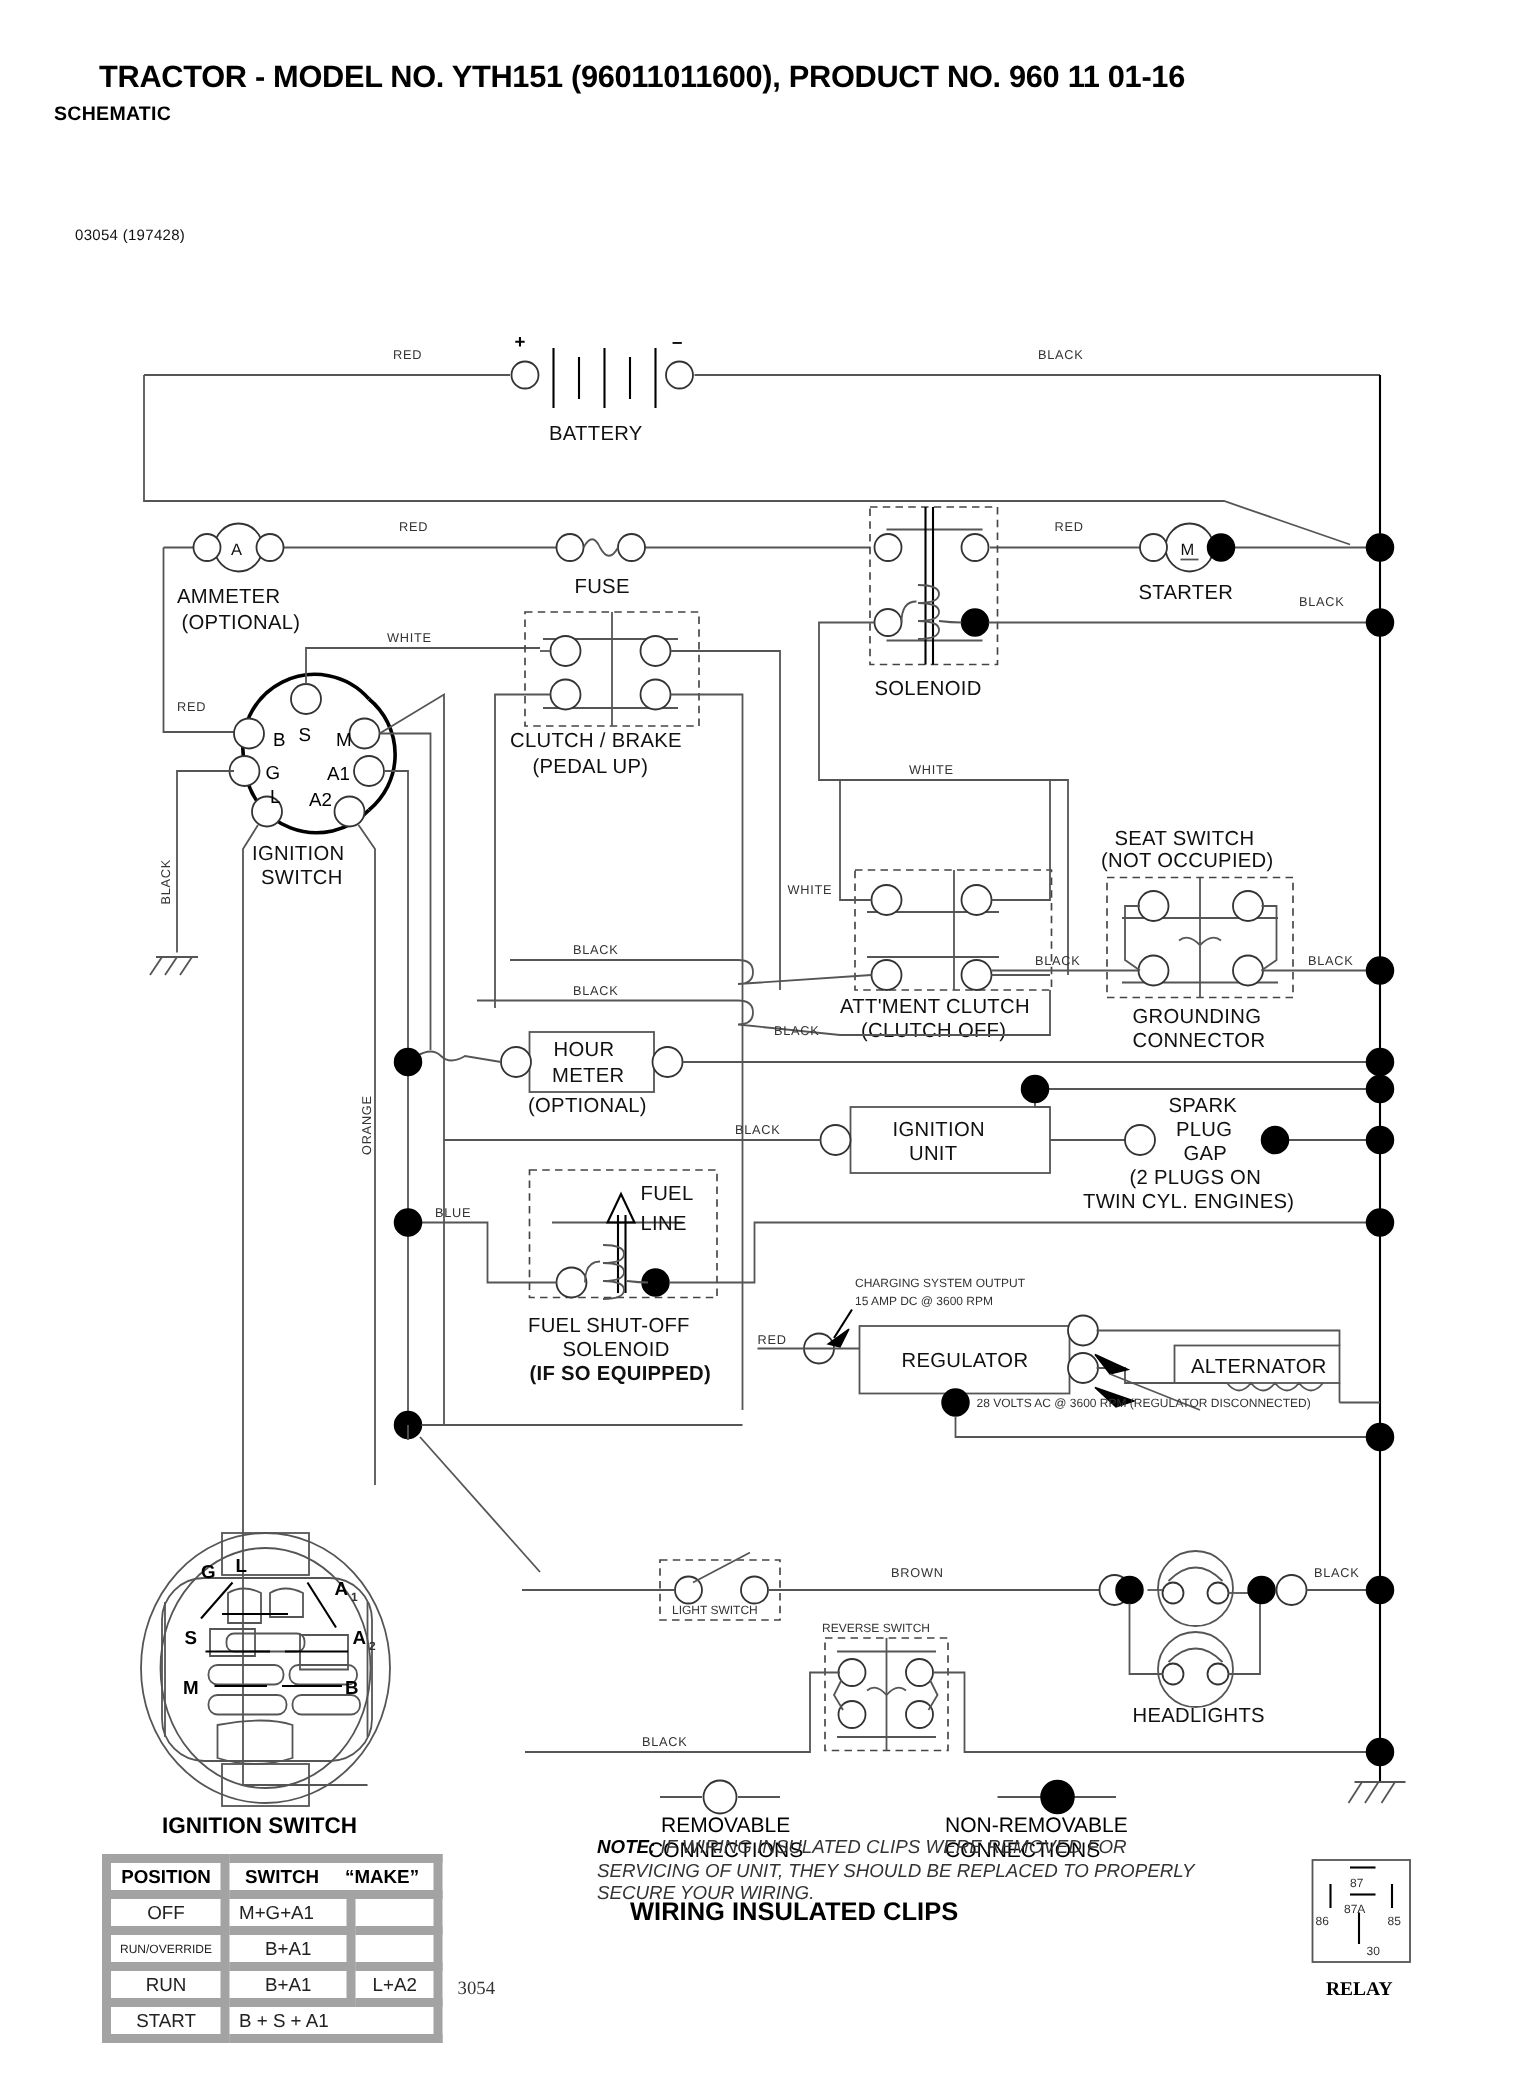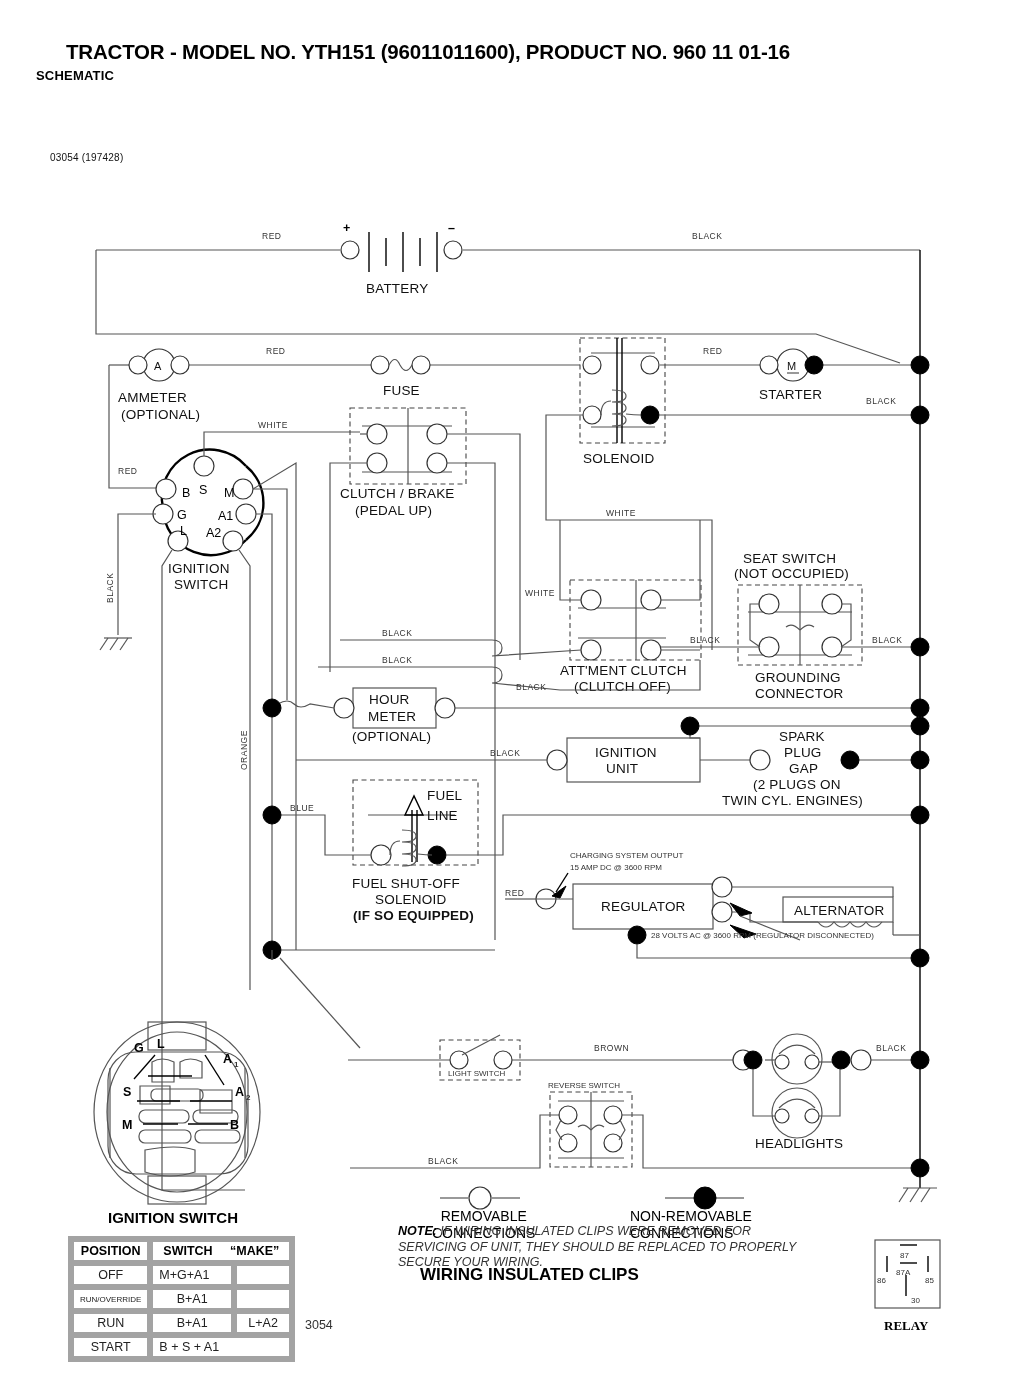--- a/index.html
+++ b/index.html
@@ -21,21 +21,21 @@
   .cmp-sm{font-family:"Liberation Sans",sans-serif;font-size:11px;fill:#111;}
   .cmp-xs{font-family:"Liberation Sans",sans-serif;font-size:8px;fill:#333;}
   .term{font-family:"Liberation Sans",sans-serif;font-size:12.5px;fill:#000;}
   .bold{font-weight:bold;}
   .tbl{position:absolute;left:68px;top:1236px;border-collapse:collapse;}
   .tbl td,.tbl th{border:6px solid #a3a3a3;font-size:12.5px;font-family:"Liberation Sans",sans-serif;
      padding:2px 6px;text-align:center;font-weight:normal;color:#222;}
   .tbl .hd{font-weight:bold;color:#000;font-size:12.5px;}
   .tbl .small{font-size:8px;letter-spacing:0px;}
   .igsw-cap{position:absolute;left:108px;top:1209px;font-size:15px;font-weight:bold;}
-  .code3054{position:absolute;left:305px;top:1318px;font-size:12.5px;color:#333;}
+  .code3054{position:absolute;left:305px;top:1318px;font-size:12.5px;color:#333;font-family:Liberation Serif, serif;}
   .clipttl{position:absolute;left:420px;top:1265px;font-size:17px;font-weight:bold;}
   .clipnote{position:absolute;left:398px;top:1224px;font-size:12.5px;color:#333;line-height:15.5px;width:420px;font-style:italic;}
   .clipnote b{color:#000;}
   .relaylbl{position:absolute;left:884px;top:1318px;font-size:13px;font-weight:bold;font-family:Liberation Serif, serif;}
 </style>
 </head>
 <body>
 
 <div id="root">
 

